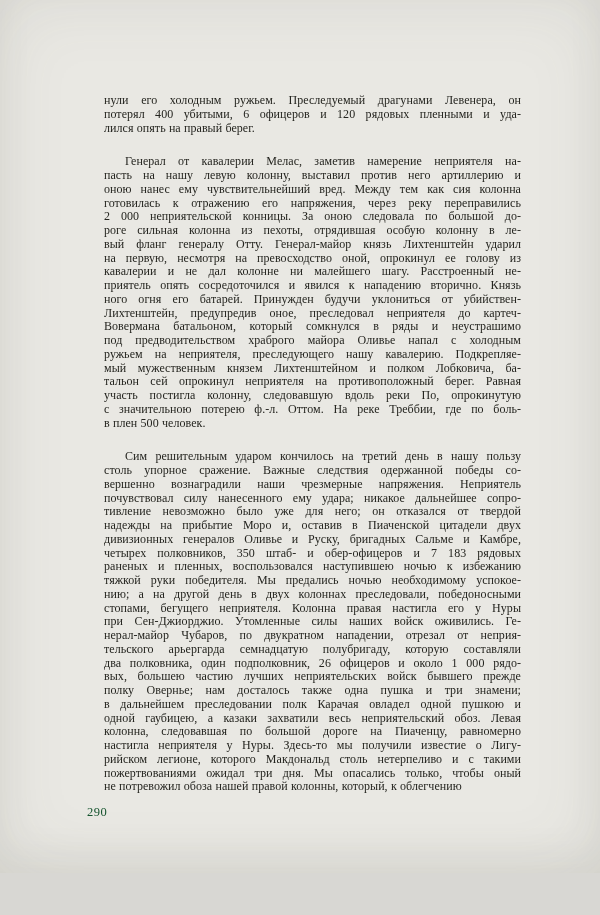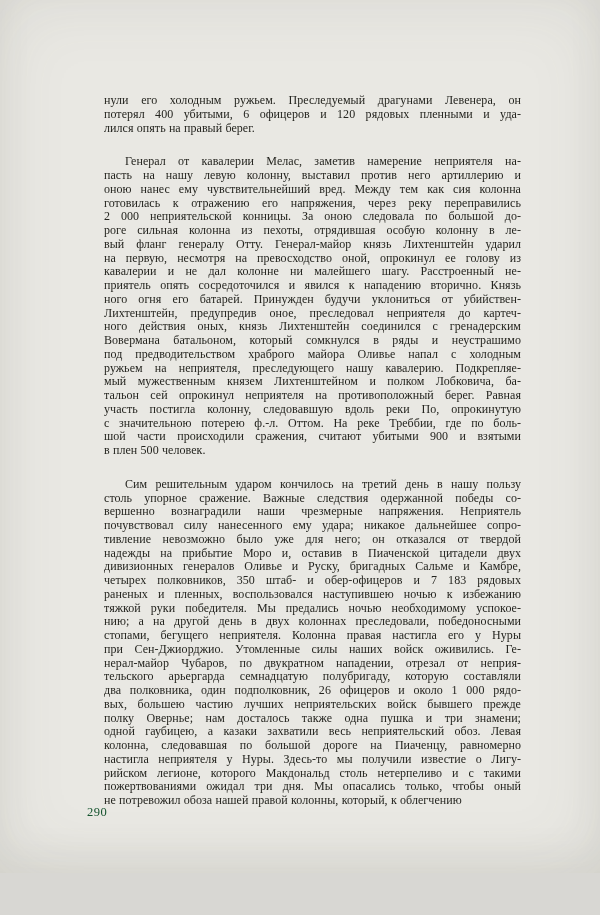--- a/index.html
+++ b/index.html
@@ -68,29 +68,27 @@
         <div class="line">оною нанес ему чувствительнейший вред. Между тем как сия колонна</div>
         <div class="line">готовилась к отражению его напряжения, через реку переправились</div>
         <div class="line">2 000 неприятельской конницы. За оною следовала по большой до-</div>
         <div class="line">роге сильная колонна из пехоты, отрядившая особую колонну в ле-</div>
         <div class="line">вый фланг генералу Отту. Генерал-майор князь Лихтенштейн ударил</div>
         <div class="line">на первую, несмотря на превосходство оной, опрокинул ее голову из</div>
         <div class="line">кавалерии и не дал колонне ни малейшего шагу. Расстроенный не-</div>
         <div class="line">приятель опять сосредоточился и явился к нападению вторично. Князь</div>
         <div class="line">ного огня его батарей. Принужден будучи уклониться от убийствен-</div>
         <div class="line">Лихтенштейн, предупредив оное, преследовал неприятеля до картеч-</div>
-        <div class="line">ного действия оных, князь Лихтенштейн соединился с гренадерским</div>
         <div class="line">Вовермана батальоном, который сомкнулся в ряды и неустрашимо</div>
         <div class="line">под предводительством храброго майора Оливье напал с холодным</div>
         <div class="line">ружьем на неприятеля, преследующего нашу кавалерию. Подкрепляе-</div>
         <div class="line">мый мужественным князем Лихтенштейном и полком Лобковича, ба-</div>
         <div class="line">тальон сей опрокинул неприятеля на противоположный берег. Равная</div>
         <div class="line">участь постигла колонну, следовавшую вдоль реки По, опрокинутую</div>
         <div class="line">с значительною потерею ф.-л. Оттом. На реке Треббии, где по боль-</div>
-        <div class="line">шой части происходили сражения, считают убитыми 900 и взятыми</div>
         <div class="line last">в плен 500 человек.</div>
       </div>
       <div class="paragraph">
         <div class="line indent">Сим решительным ударом кончилось на третий день в нашу пользу</div>
         <div class="line">столь упорное сражение. Важные следствия одержанной победы со-</div>
         <div class="line">вершенно вознаградили наши чрезмерные напряжения. Неприятель</div>
         <div class="line">почувствовал силу нанесенного ему удара; никакое дальнейшее сопро-</div>
         <div class="line">тивление невозможно было уже для него; он отказался от твердой</div>
         <div class="line">надежды на прибытие Моро и, оставив в Пиаченской цитадели двух</div>
         <div class="line">дивизионных генералов Оливье и Руску, бригадных Сальме и Камбре,</div>
@@ -98,20 +96,21 @@
         <div class="line">раненых и пленных, воспользовался наступившею ночью к избежанию</div>
         <div class="line">тяжкой руки победителя. Мы предались ночью необходимому успокое-</div>
         <div class="line">нию; а на другой день в двух колоннах преследовали, победоносными</div>
         <div class="line">стопами, бегущего неприятеля. Колонна правая настигла его у Нуры</div>
         <div class="line">при Сен-Джиорджио. Утомленные силы наших войск оживились. Ге-</div>
         <div class="line">нерал-майор Чубаров, по двукратном нападении, отрезал от неприя-</div>
         <div class="line">тельского арьергарда семнадцатую полубригаду, которую составляли</div>
         <div class="line">два полковника, один подполковник, 26 офицеров и около 1 000 рядо-</div>
         <div class="line">вых, большею частию лучших неприятельских войск бывшего прежде</div>
         <div class="line">полку Овернье; нам досталось также одна пушка и три знамени;</div>
+        <div class="line">в дальнейшем преследовании полк Карачая овладел одной пушкою и</div>
         <div class="line">одной гаубицею, а казаки захватили весь неприятельский обоз. Левая</div>
         <div class="line">колонна, следовавшая по большой дороге на Пиаченцу, равномерно</div>
         <div class="line">настигла неприятеля у Нуры. Здесь-то мы получили известие о Лигу-</div>
         <div class="line">рийском легионе, которого Макдональд столь нетерпеливо и с такими</div>
         <div class="line">пожертвованиями ожидал три дня. Мы опасались только, чтобы оный</div>
         <div class="line last">не потревожил обоза нашей правой колонны, который, к облегчению</div>
       </div>
     </div>
   <div class="page-number">290</div>
 </div>

